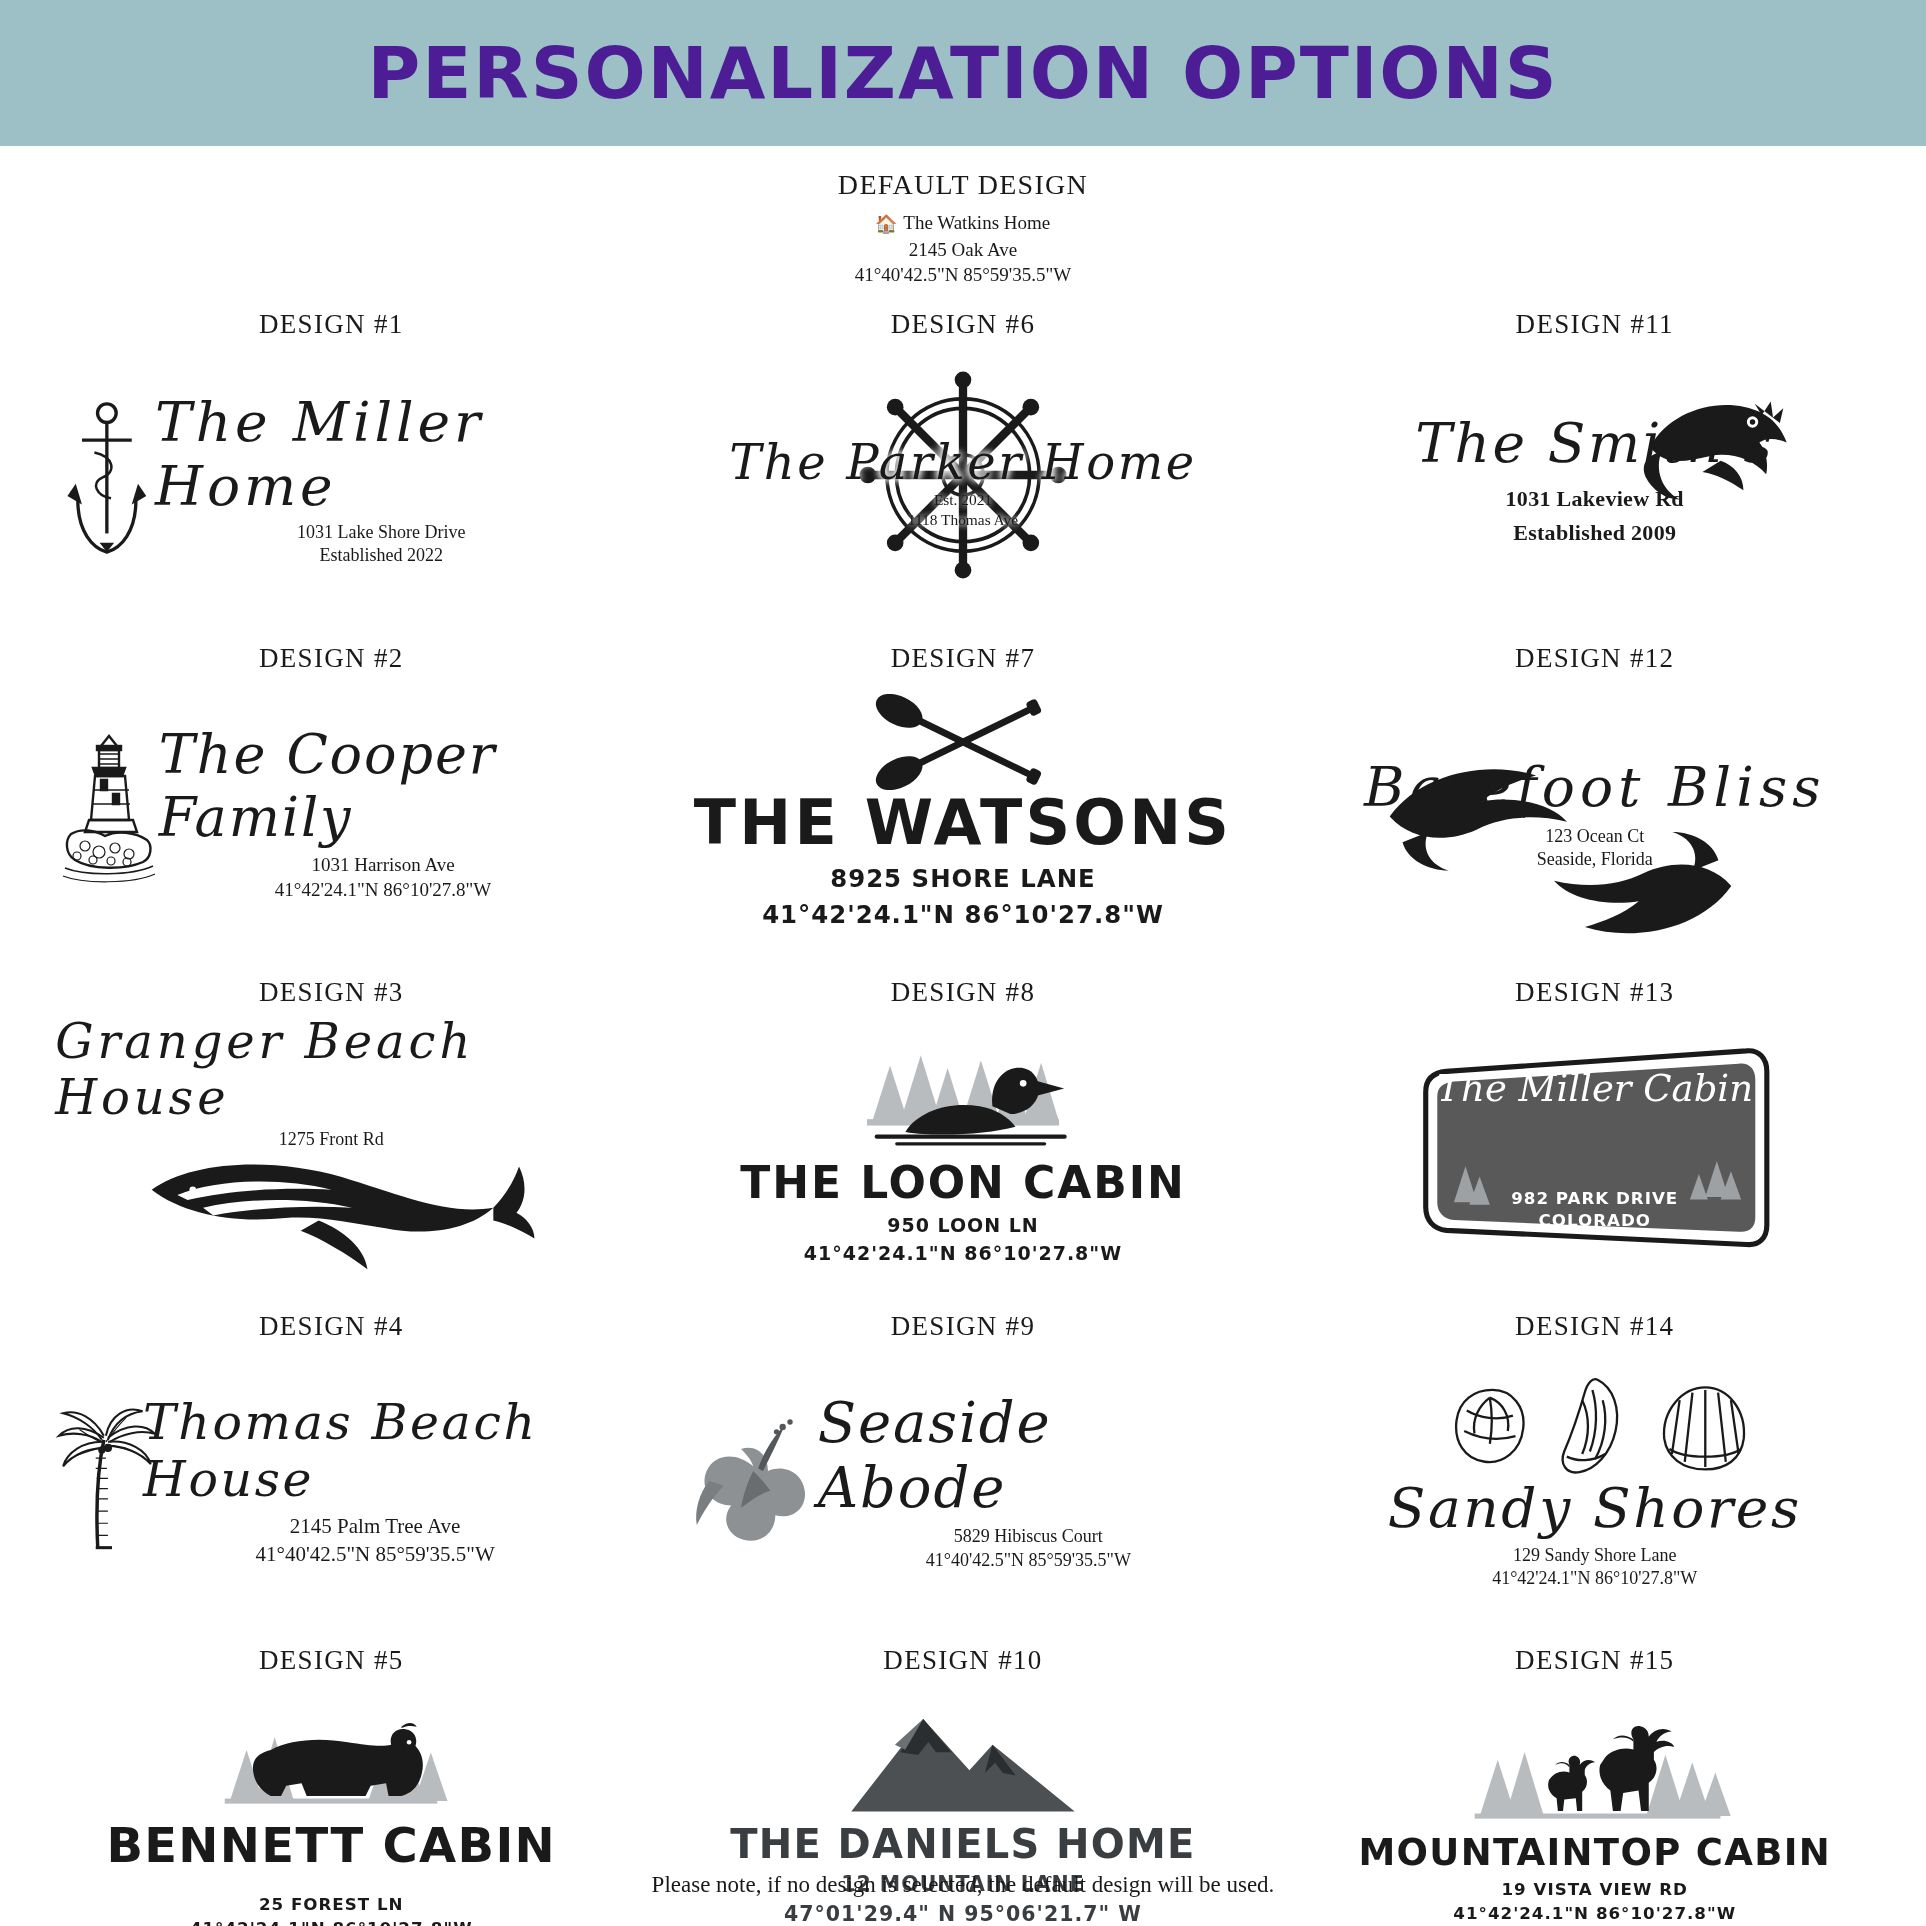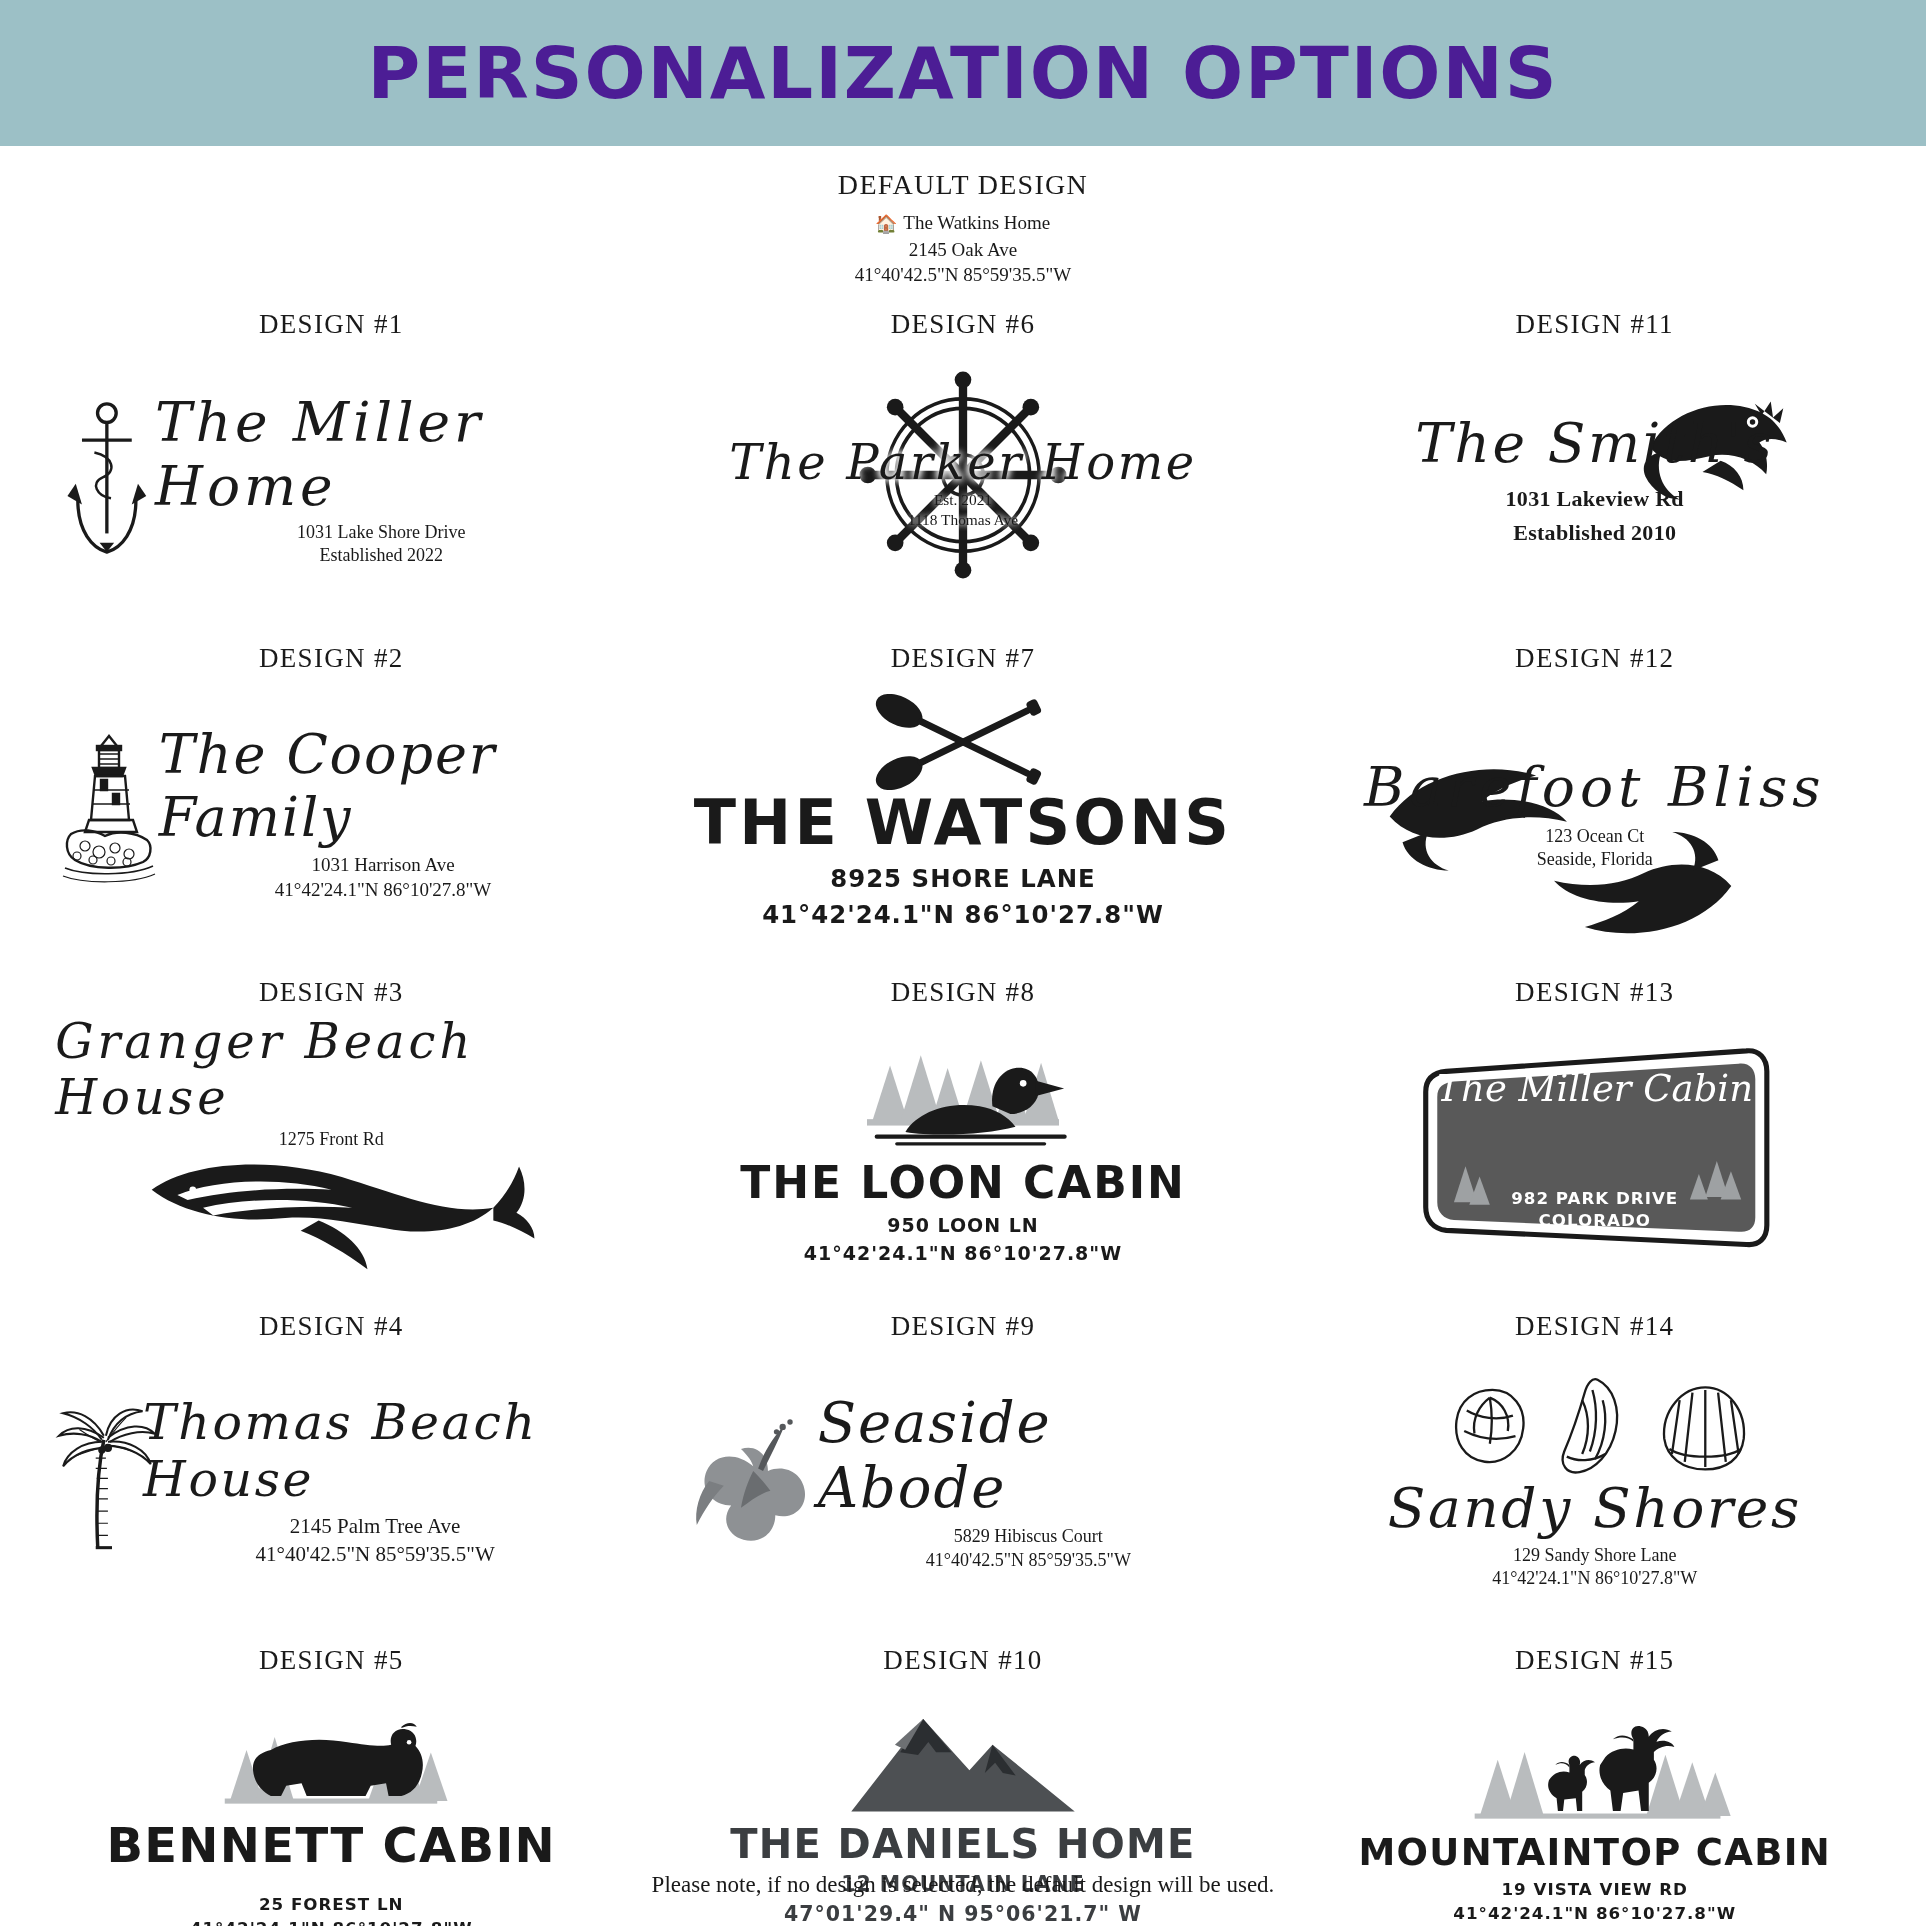--- a/index.html
+++ b/index.html
@@ -232,21 +232,21 @@
             <path d="M122 20 l6 10 l8 -12 l2 14 l9 -8 l-3 13"></path>
             <path d="M40 62 C34 78 40 96 56 104 C44 104 32 96 26 84 C22 74 26 66 40 62 Z"></path>
             <path d="M92 70 C104 74 112 84 112 96 C100 88 88 82 76 80 Z"></path>
             <circle cx="120" cy="36" r="5" fill="#fff"></circle>
             <circle cx="120" cy="36" r="2.4" fill="#1a1a1a"></circle>
           </g>
         </svg>
         <div class="script" style="font-size:55px; letter-spacing:2.6px; position:relative; z-index:2;">The Smith's</div>
         <div class="sub-b" style="margin-top:9px; font-family:'Liberation Serif',serif; font-size:22px; letter-spacing:0.3px;">
           <div>1031 Lakeview Rd</div>
-          <div style="margin-top:3.9px;">Established 2010</div>
+          <div style="margin-top:3.9px;">Established 2009</div>
         </div>
       </div>
     </div>
   </div>
 
   <div class="cell">
     <div class="cell-label">DESIGN #2</div>
     <div class="art">
       <div class="row">
         <svg width="135" height="212" viewBox="0 0 110 170">

